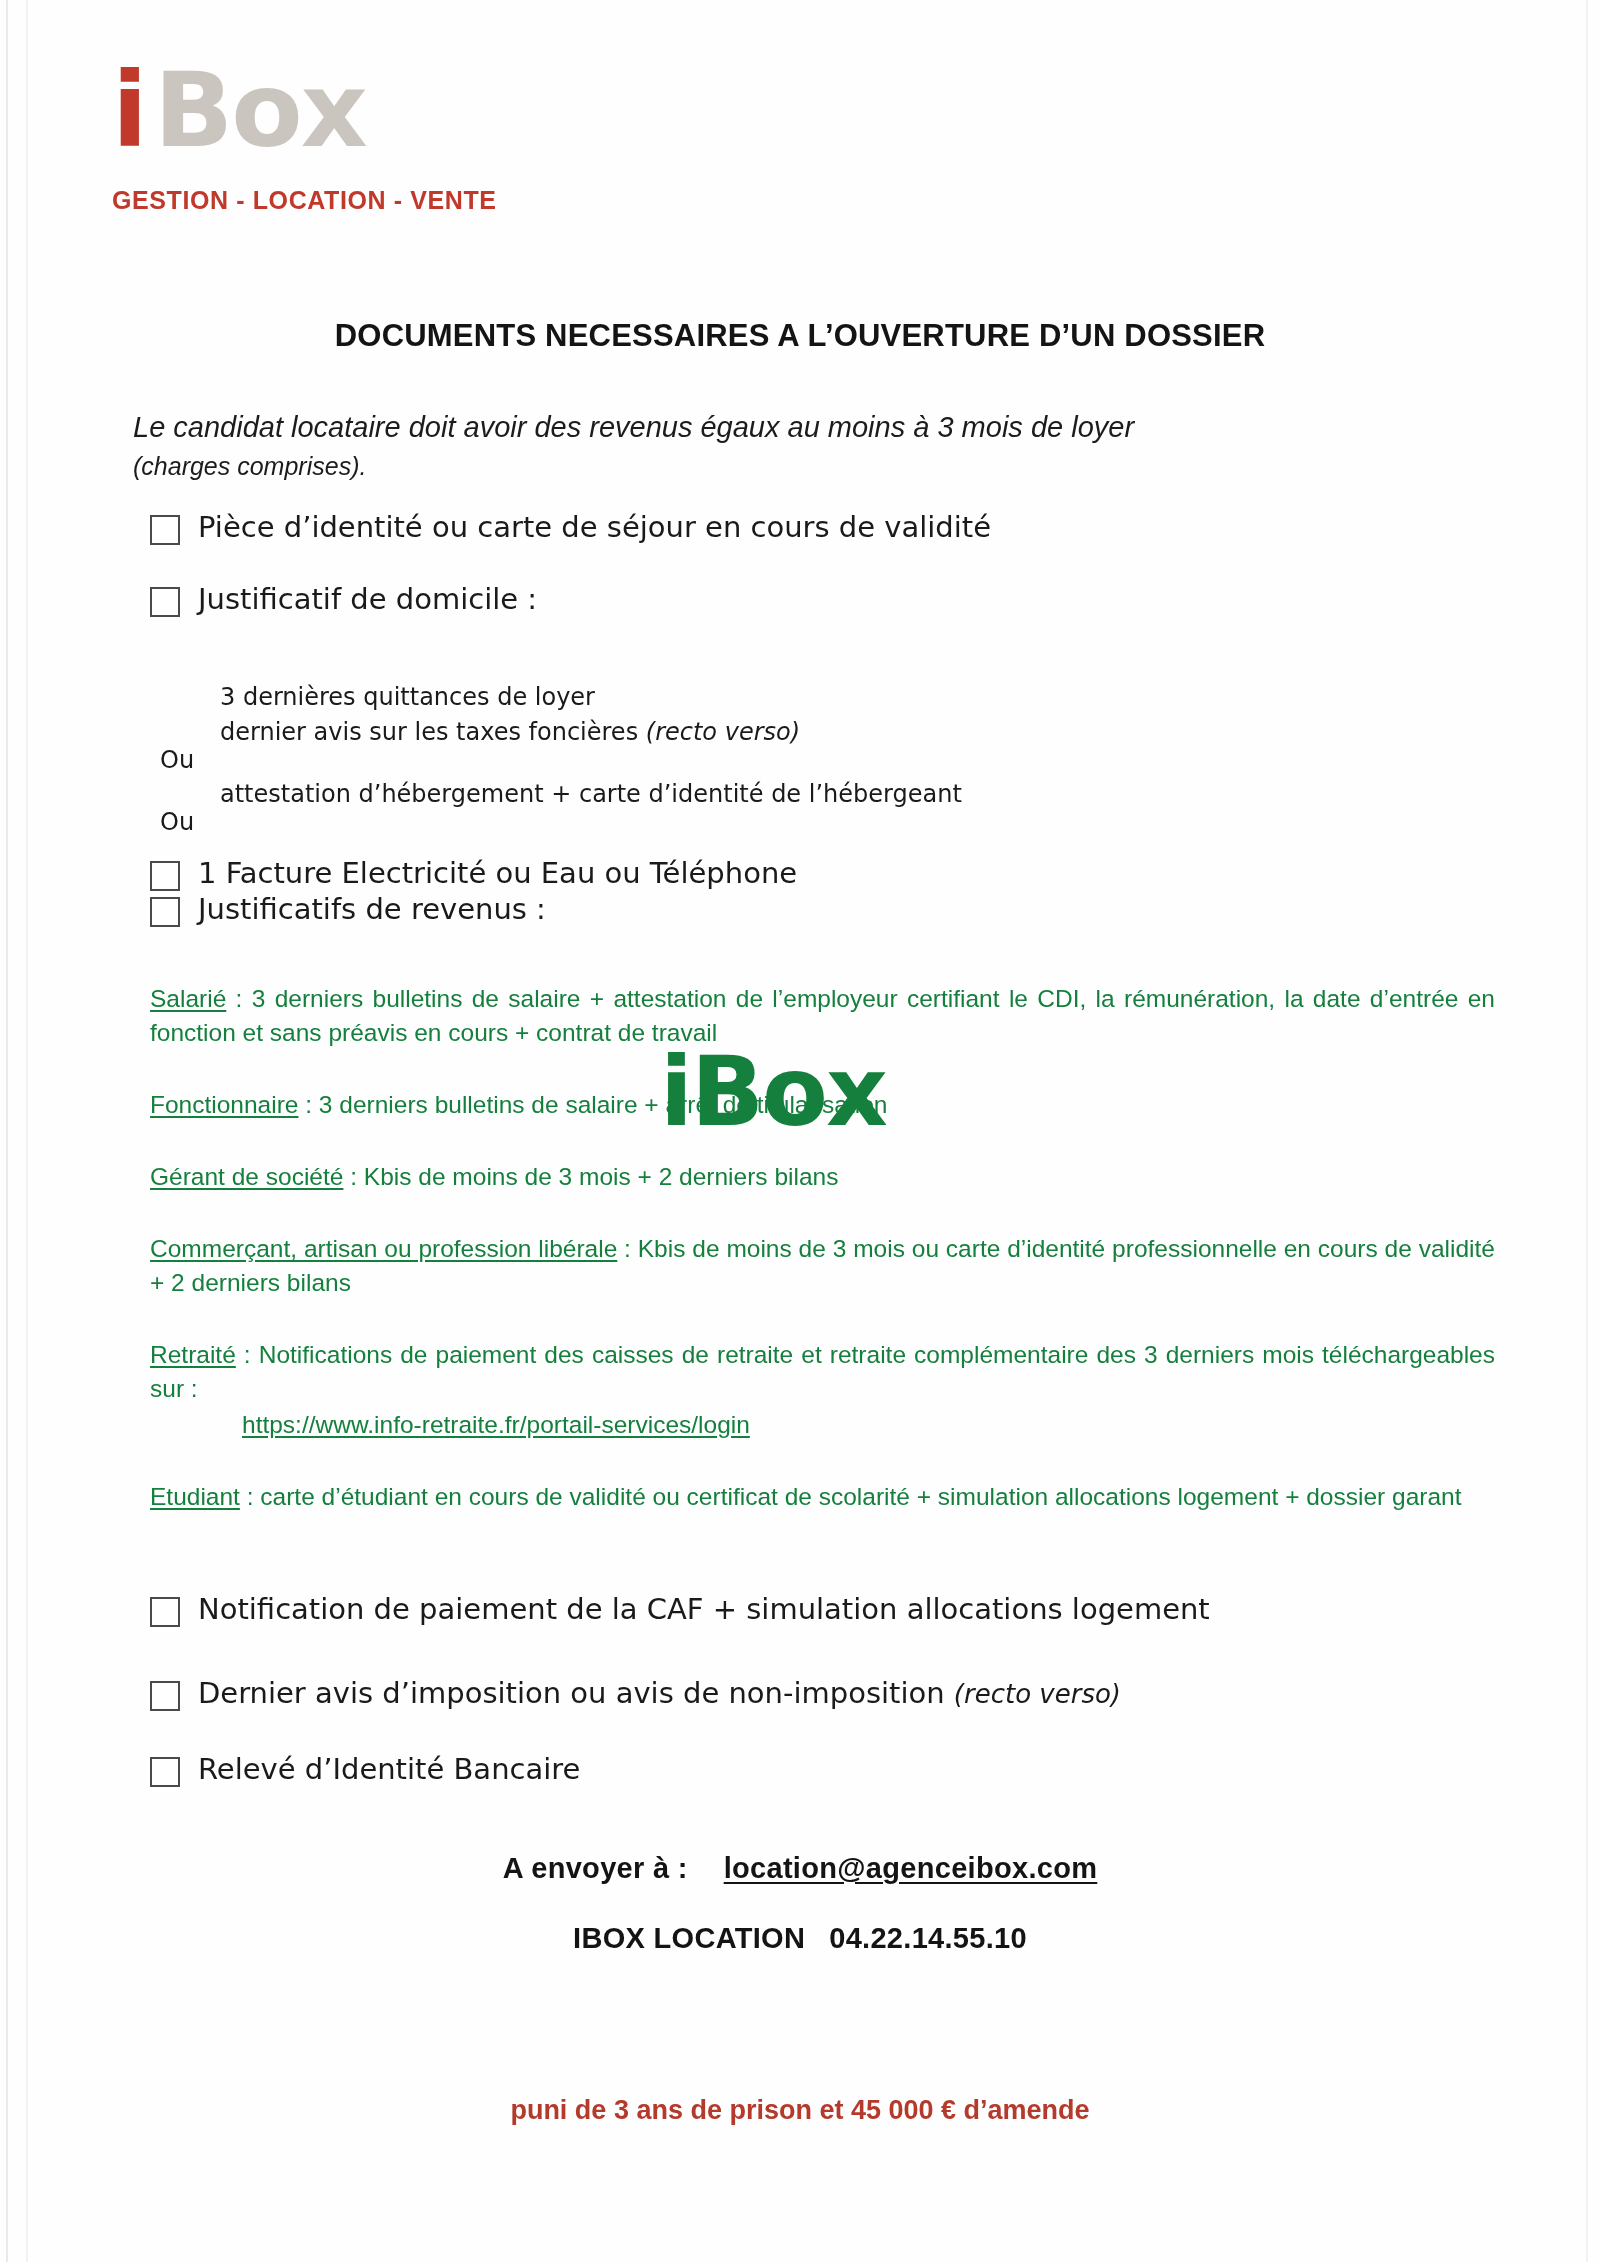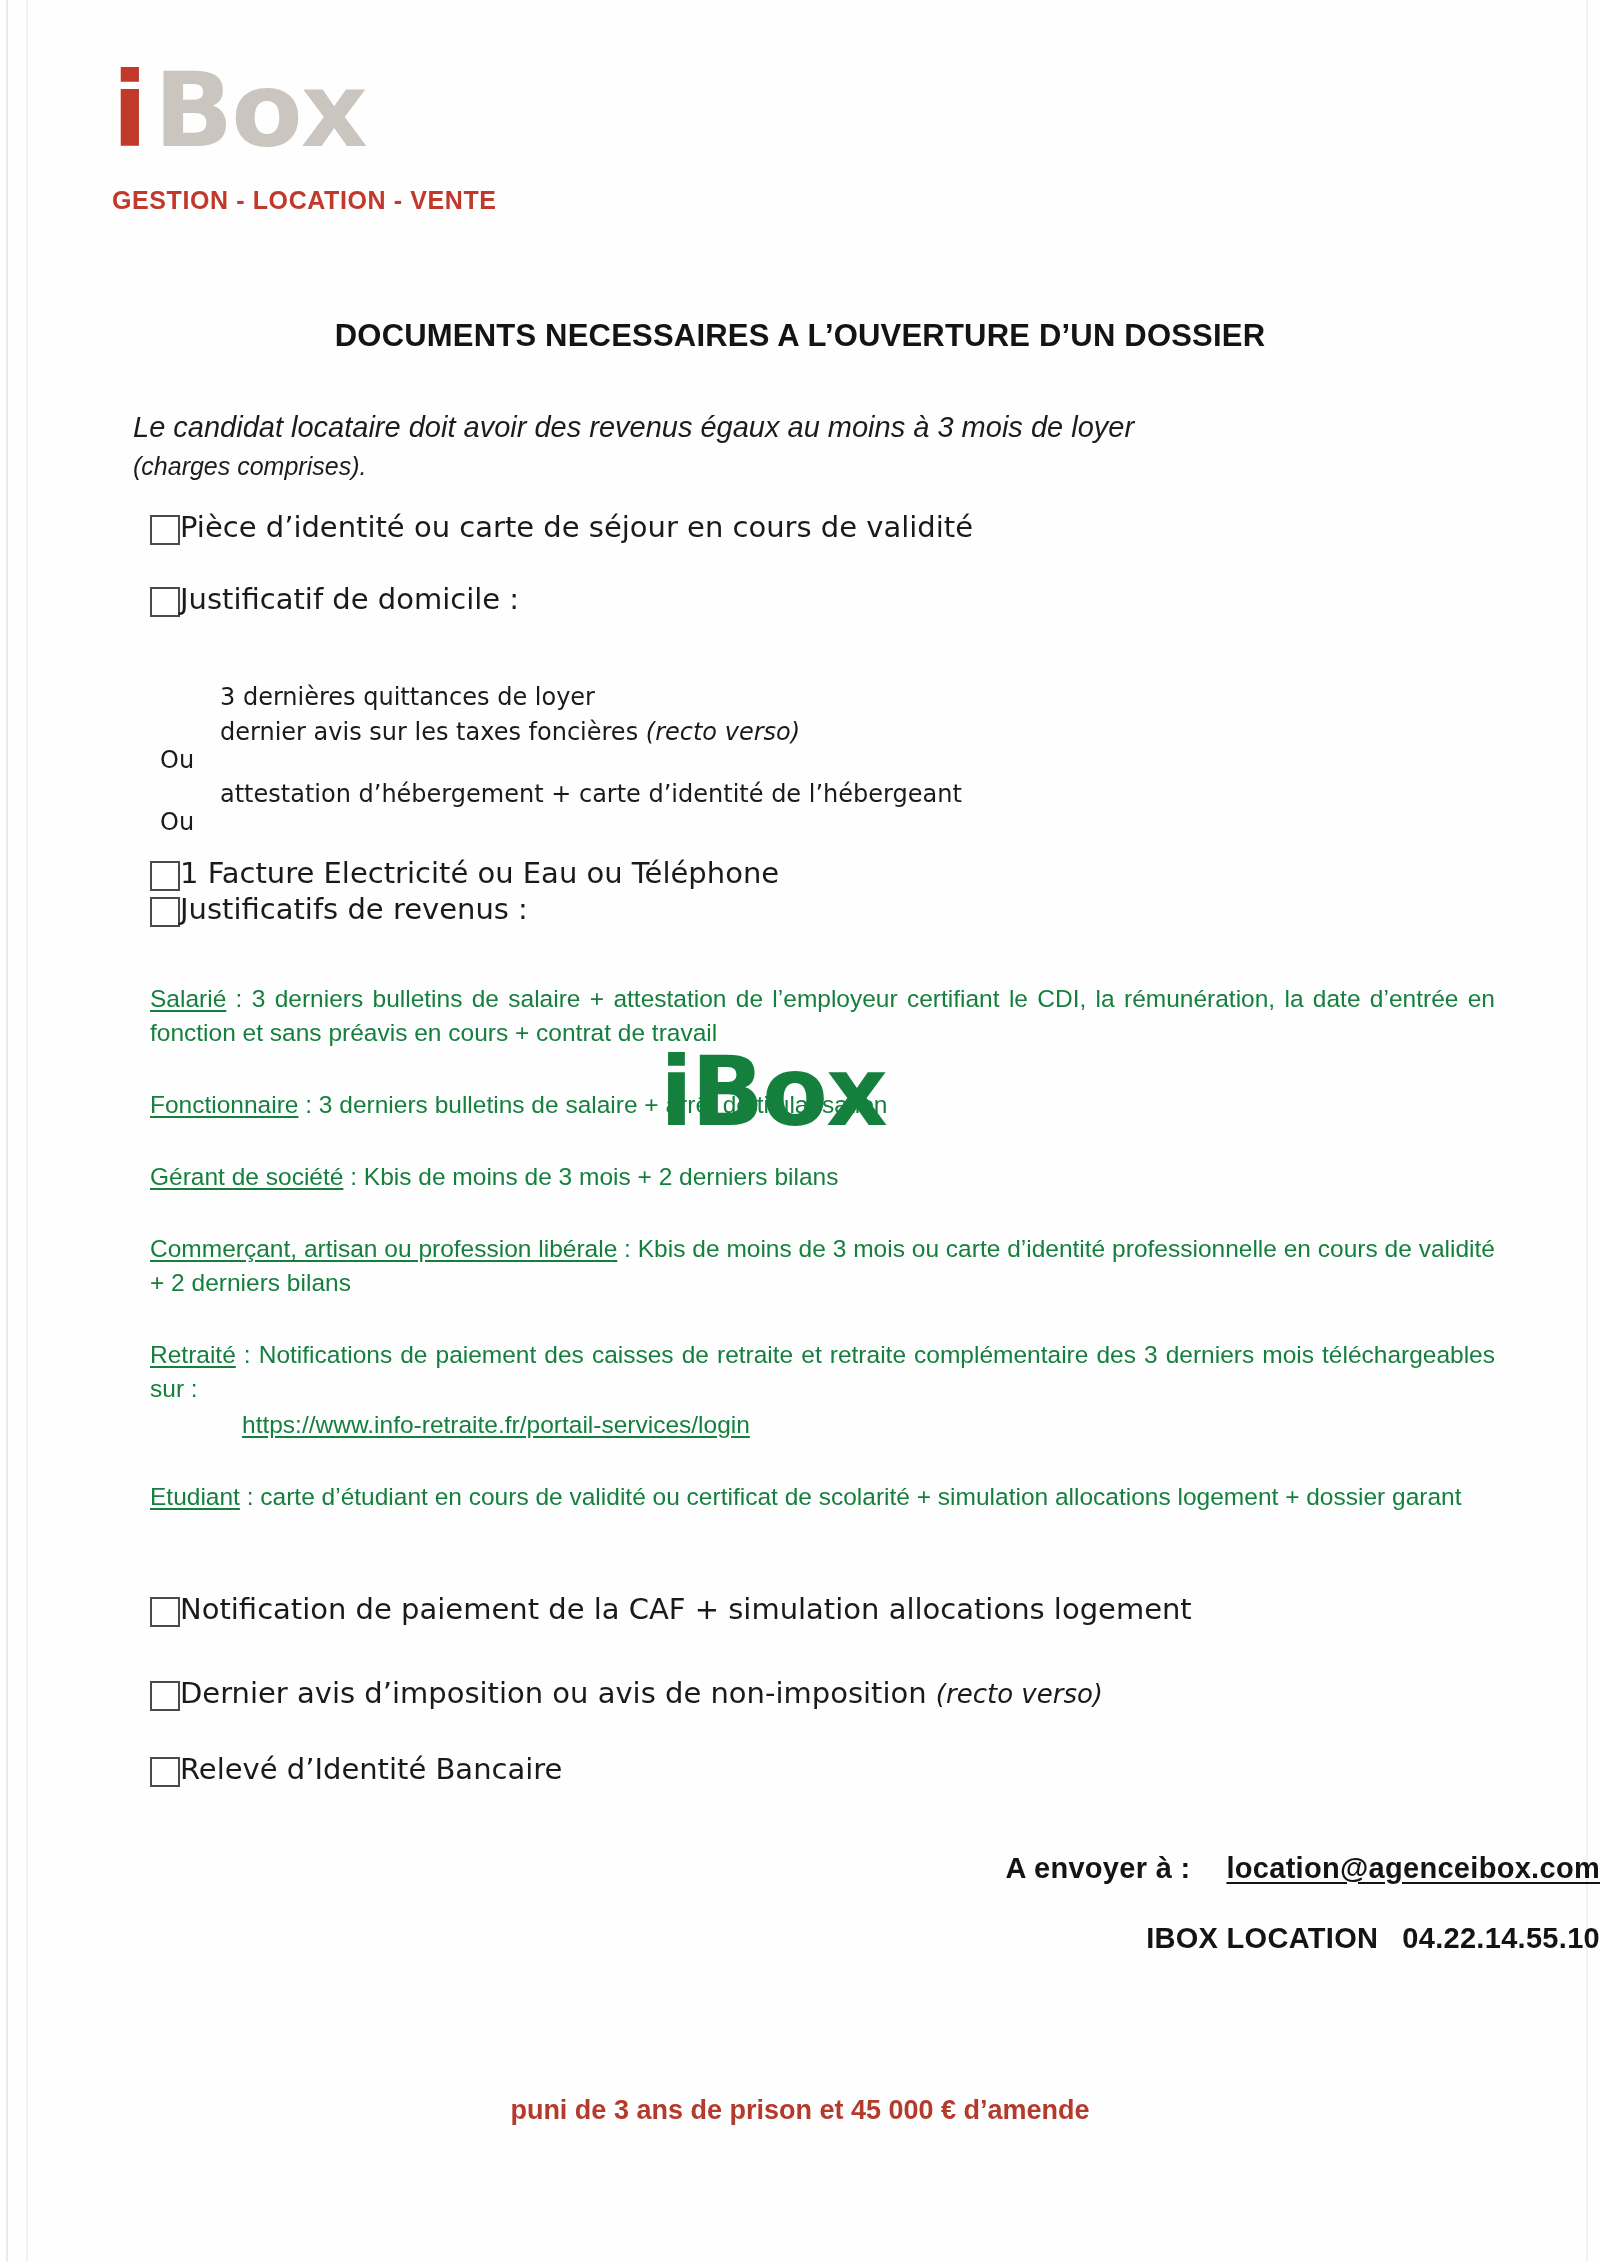--- a/index.html
+++ b/index.html
@@ -117,20 +117,21 @@
     font-family: "Liberation Sans", sans-serif;
   }
   .intro .small {
     font-size: 25px;
   }
 
   .checkline {
     position: absolute;
     display: flex;
     align-items: flex-start;
+    gap: 18px;
   }
   .cbox {
     width: 26px;
     height: 26px;
     border: 2px solid #4a4a4a;
     background: #fff;
     flex: 0 0 auto;
     margin-top: 5px;
   }
   .cl-text {
@@ -184,21 +185,21 @@
     display: block;
     margin-left: 92px;
     text-decoration: underline;
     text-underline-offset: 3px;
     margin-top: 2px;
   }
 
   .send-block {
     position: absolute;
     left: 0; right: 0;
-    text-align: right;
+    text-align: center;
     font-family: "Liberation Sans", sans-serif;
     font-weight: bold;
     color: #141414;
   }
   .send-line1 {
     top: 1852px;
     font-size: 29px;
     letter-spacing: .3px;
   }
   .send-line1 .email {

